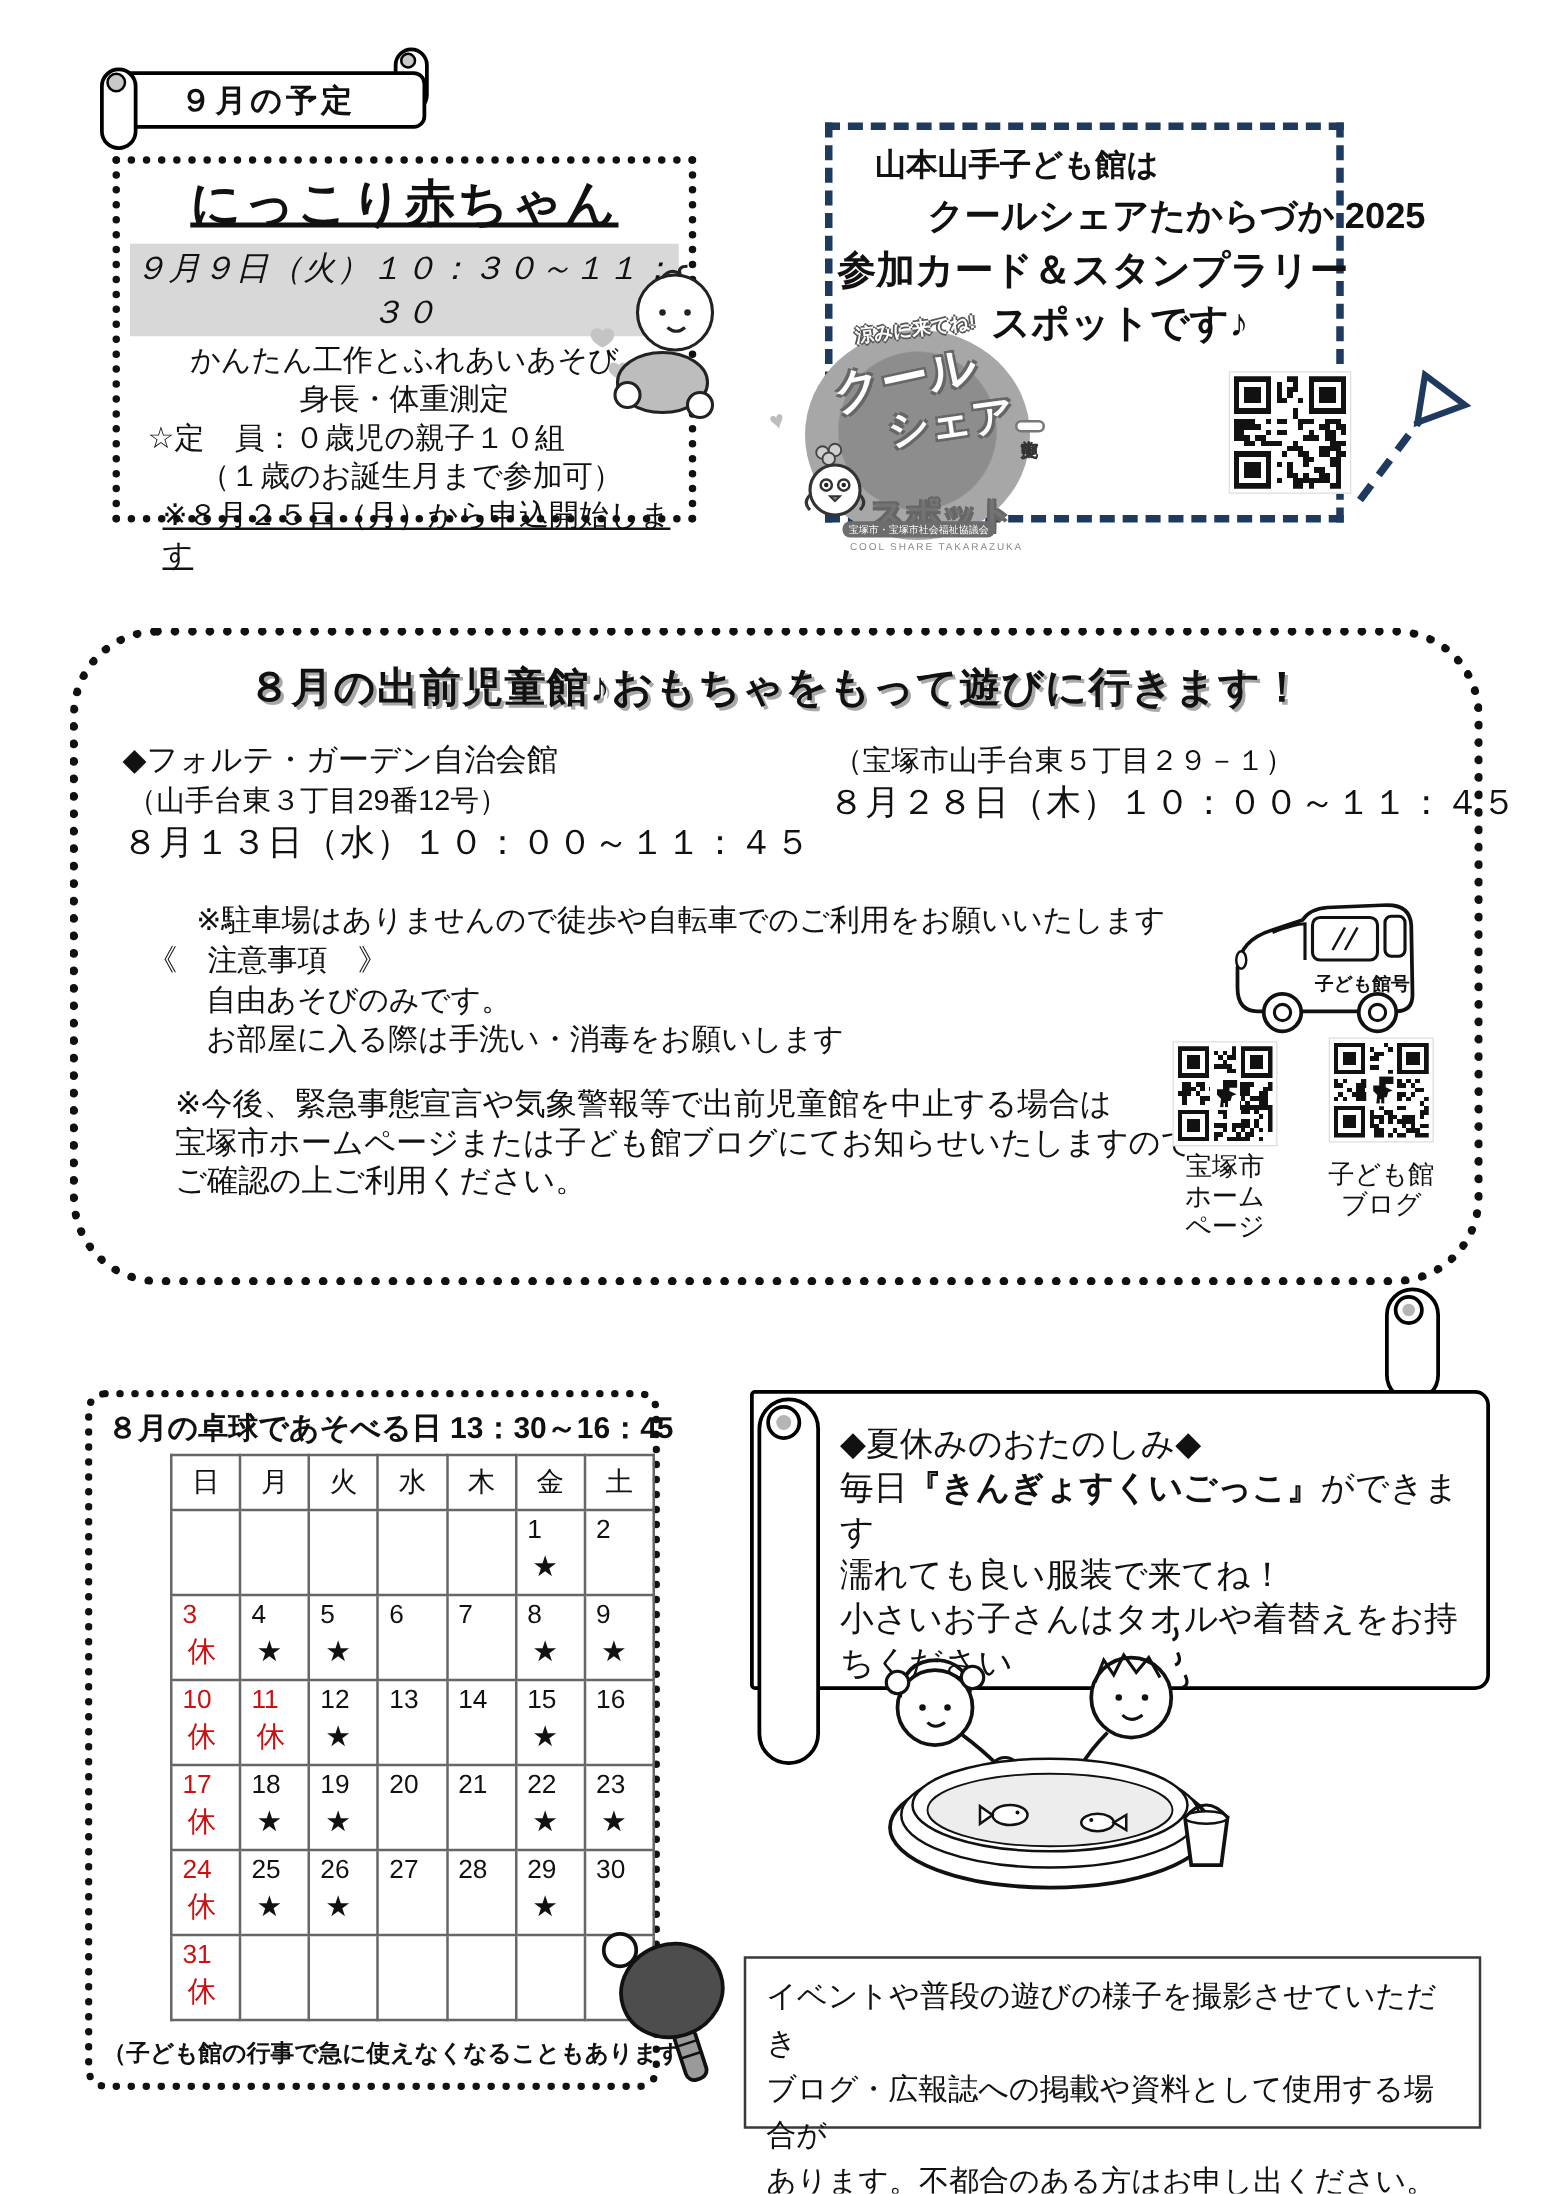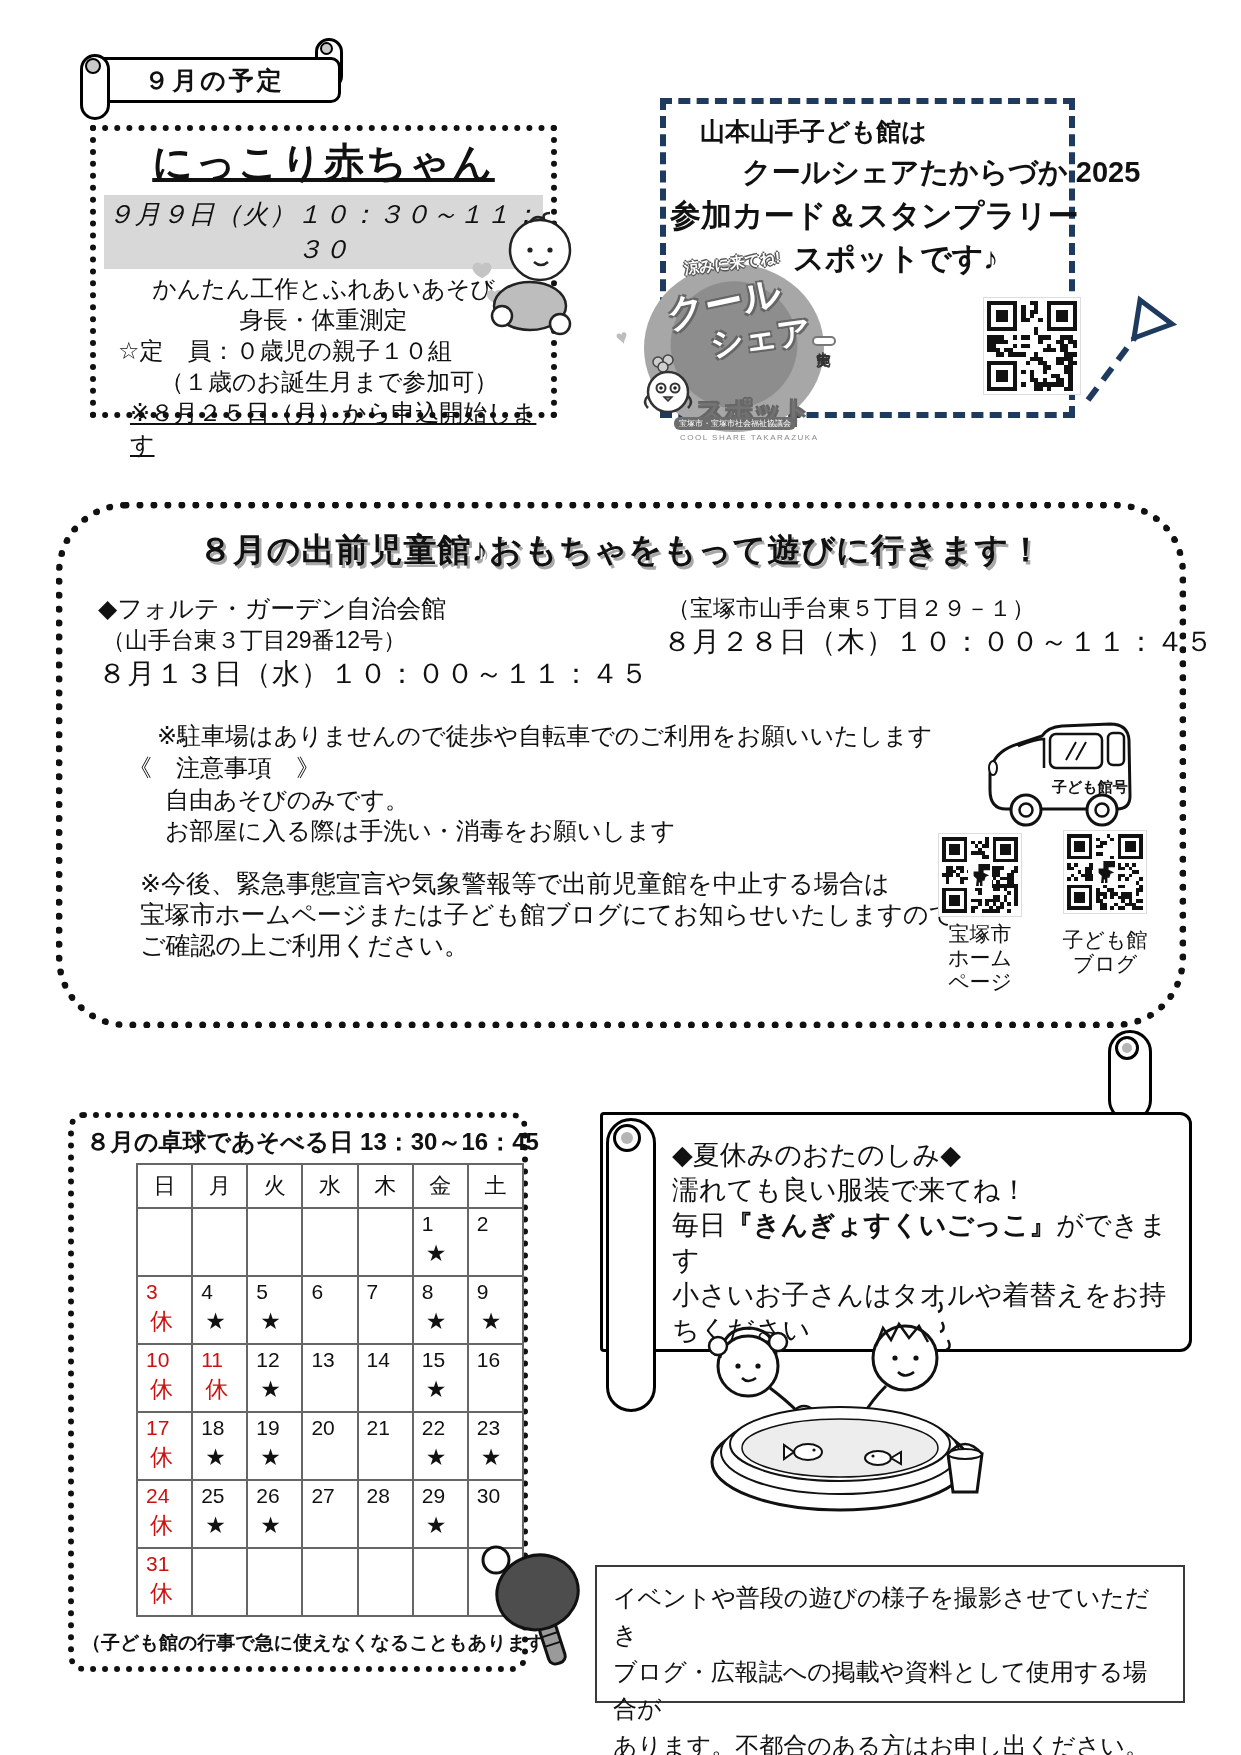--- a/index.html
+++ b/index.html
@@ -61,21 +61,21 @@
   .demae-box{left:56px;top:502px;width:1130px;height:526px;border:7px dotted #111;border-radius:70px;background:#fff;}
   .dm-title{left:56px;top:528px;width:1130px;text-align:center;font-size:33px;font-weight:bold;letter-spacing:1px;
             text-shadow:2.5px 2.5px 0 #a8a8a8;}
   .venue{z-index:2;}
   .venue .v-name{position:static !important;font-size:25px;line-height:32px;}
   .venue .v-addr{position:static !important;font-size:23px;line-height:32px;padding-left:4px;}
   .venue .v-date{position:static !important;font-size:28px;line-height:36px;letter-spacing:1px;}
   .venue1{left:98px;top:592px;}
   .venue2{left:663px;top:592px;}
   .parking{left:157px;top:720px;font-size:24px;}
-  .notice-t{left:128px;top:752px;font-size:24px;}
+  .notice-t{left:118px;top:752px;font-size:24px;}
   .notice-1{left:165px;top:784px;font-size:24px;}
   .notice-2{left:165px;top:815px;font-size:24px;}
   .cancel{left:140px;top:868px;font-size:25px;line-height:31px;}
   .car-icon{left:982px;top:710px;width:152px;height:130px;}
   .qr-city{left:938px;top:833px;width:84px;height:84px;}
   .qr-blog{left:1063px;top:830px;width:84px;height:84px;}
   .qr1-label{left:930px;top:922px;width:100px;text-align:center;font-size:21px;line-height:24px;}
   .qr2-label{left:1051px;top:928px;width:108px;text-align:center;font-size:21px;line-height:24px;}
   .dino{position:absolute;left:50%;top:50%;width:24px;height:26px;transform:translate(-50%,-50%);background:#fff;}
   .dino::before{content:"";position:absolute;left:2px;top:2px;right:2px;bottom:2px;background:#111;
@@ -810,22 +810,22 @@
 
   <div class="ss-roll-right"></div>
   <div class="ss-roll-right-cap"></div>
   <div class="ss-roll-right-dot"></div>
   <div class="ss-band"></div>
   <div class="ss-roll-left"></div>
   <div class="ss-roll-left-cap"></div>
   <div class="ss-roll-left-dot"></div>
   <div class="ss-text">
     <div>◆夏休みのおたのしみ◆</div>
+    <div><span>毎日</span><span class="ss-em">『きんぎょすくいごっこ』</span><span>ができます</span></div>
     <div>濡れても良い服装で来てね！</div>
-    <div><span>毎日</span><span class="ss-em">『きんぎょすくいごっこ』</span><span>ができます</span></div>
     <div>小さいお子さんはタオルや着替えをお持</div>
     <div>ちください</div>
   </div>
 
   <div class="pool-icon">
     <svg viewBox="0 0 300 240" width="300" height="240">
 
       <circle cx="58" cy="84" r="30" fill="#fff" stroke="#111" stroke-width="3"></circle>
       <path d="M30,76 Q32,46 60,46 Q84,48 86,72" fill="none" stroke="#111" stroke-width="3"></path>
       <circle cx="28" cy="64" r="9" fill="#fff" stroke="#111" stroke-width="2.5"></circle>

